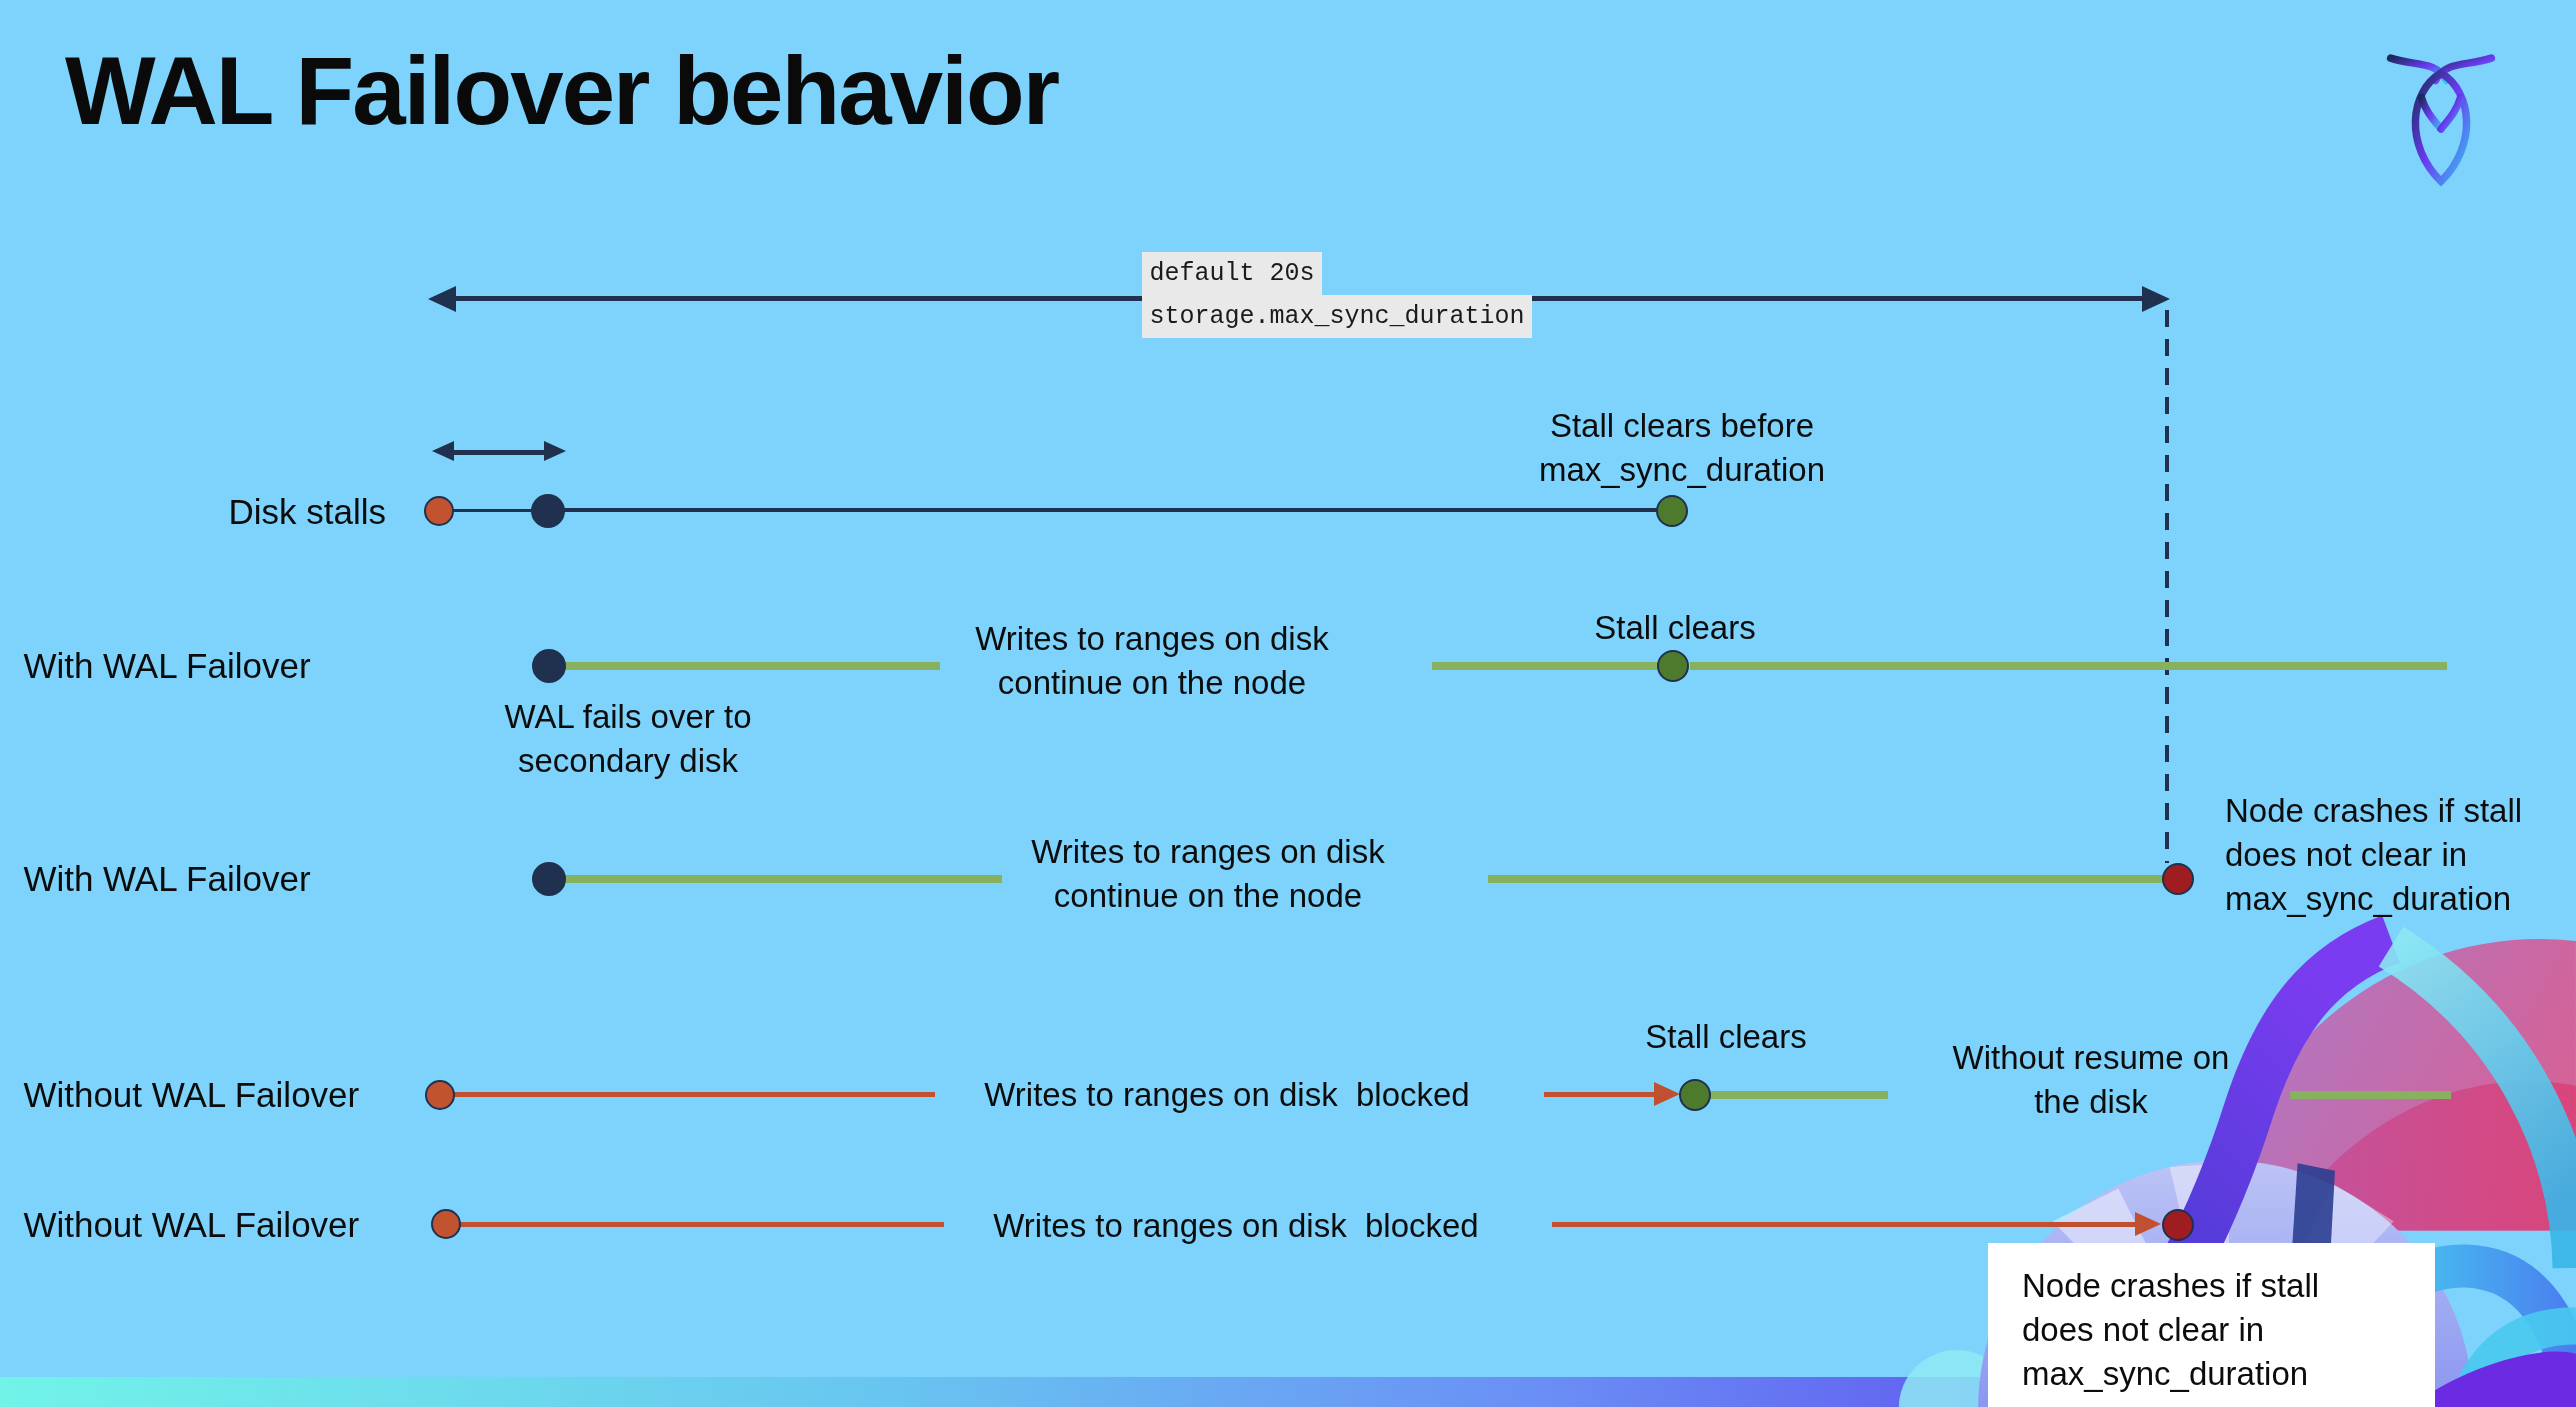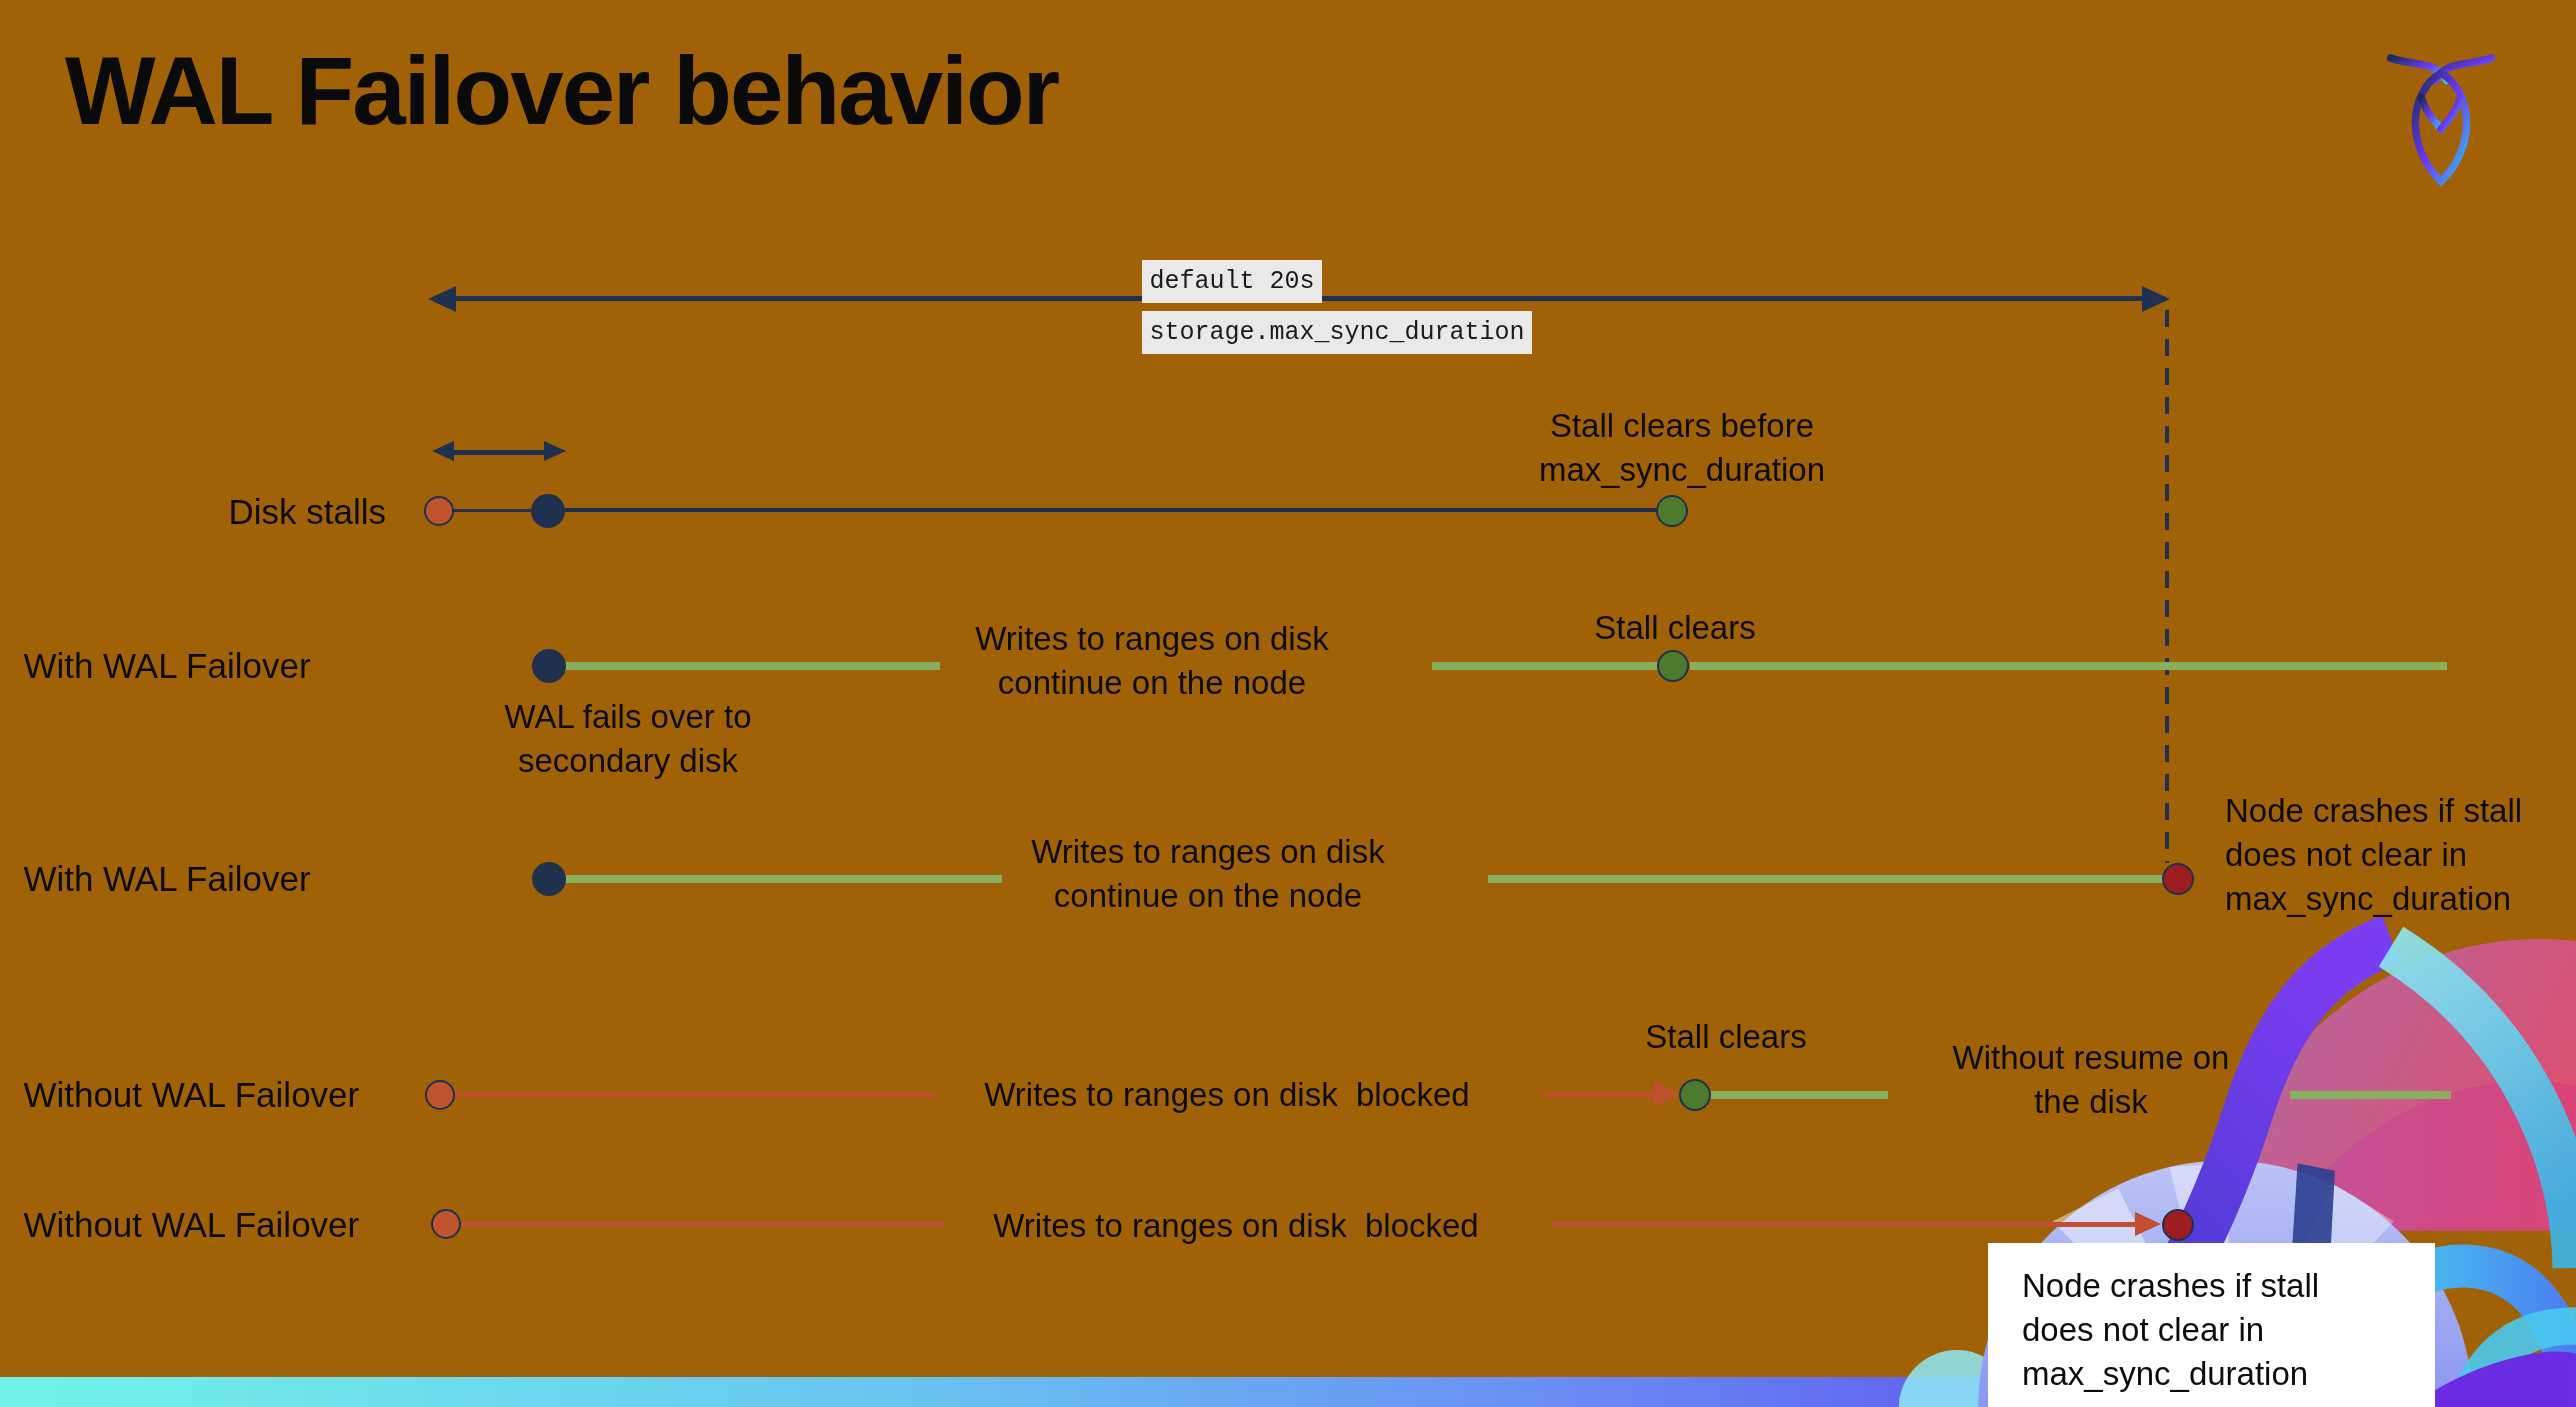--- a/index.html
+++ b/index.html
@@ -1,26 +1,26 @@
 <!DOCTYPE html>
 <html style="font-size:15px"><head>
 <meta charset="utf-8">
 <style>
   html,body{margin:0;padding:0;background:#ffffff;}
-  .slide{position:relative;width:2576px;height:1408px;background:#a16207;overflow:hidden;
+  .slide{position:relative;width:2576px;height:1408px;background:#7dd3fc;overflow:hidden;
          font-family:"Liberation Sans",sans-serif;color:#111;}
   .title{position:absolute;left:65px;top:36px;margin:0;font-size:96px;font-weight:800;
          letter-spacing:-1.9px;color:#0a0a0a;z-index:4;}
   .logo{position:absolute;left:2385px;top:41px;z-index:4;}
   .art{position:absolute;right:0;bottom:0;z-index:2;}
   .bottom-bar{position:absolute;left:0;top:1377px;width:2576px;height:31px;z-index:1;
         background:linear-gradient(90deg,#71f3e8 0%,#68c4f0 35%,#6a8ef5 60%,#5f58ee 80%,#7b3fe4 100%);}
   .code-label{position:absolute;z-index:6;font-family:"Liberation Mono",monospace;font-size:25px;
         line-height:41px;color:#1a1a1a;}
-  .code-chip{display:block;width:max-content;background:#e9e9e9;padding:0.9px 7.5px;margin-top:8px;}
+  .code-chip{display:block;width:max-content;background:#e9e9e9;padding:0.9px 7.5px;}
   .seg{position:absolute;z-index:3;}
   .navy{background:#20314f;}
   .green{background:#87b05f;}
   .red{background:#c0502f;}
   .dot{position:absolute;z-index:4;border-radius:50%;border:2.8px solid #20314f;box-sizing:border-box;}
   .dot-navy{background:#20314f;}
   .dot-green{background:#4e7a2e;}
   .dot-red{background:#c2532f;}
   .dot-crash{background:#9d1d20;}
   .tri{position:absolute;z-index:4;width:0;height:0;}

